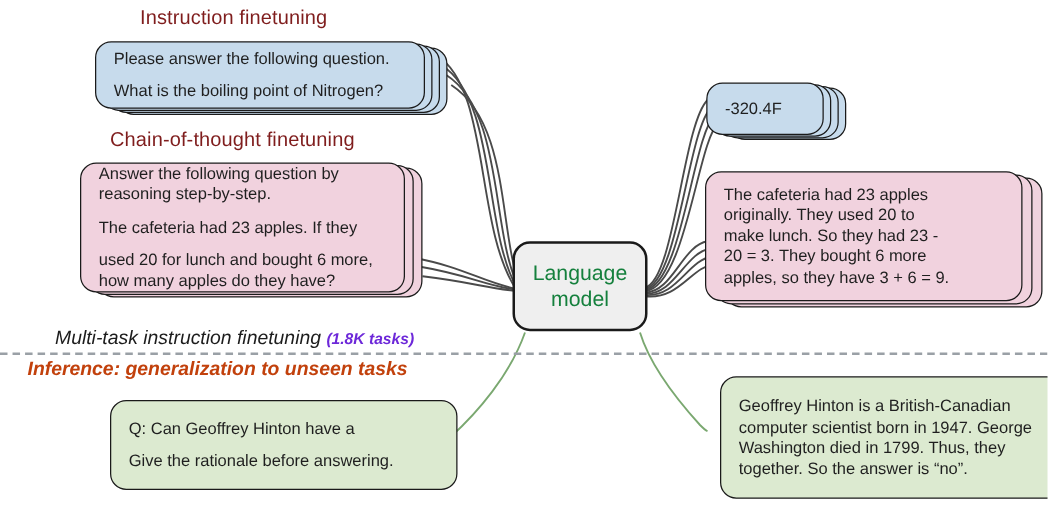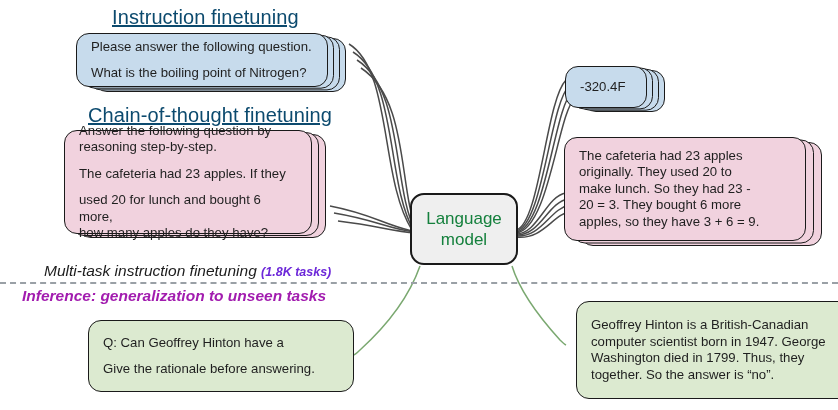--- a/index.html
+++ b/index.html
@@ -6,25 +6,25 @@
   body{
     width:838px;height:410px;position:relative;overflow:hidden;
     font-family:"Liberation Sans","DejaVu Sans",sans-serif;
     color:#1f1f1f;
   }
   #wires{position:absolute;left:0;top:0;width:838px;height:410px;pointer-events:none;}
   .layer-boxes{position:absolute;left:0;top:0;width:838px;height:410px;}
 
   
   .heading{
-    position:absolute;font-size:20px;color:#0c4a6e;white-space:nowrap;letter-spacing:.1px;text-decoration:underline;
+    position:absolute;font-size:16px;color:#7f1d1d;white-space:nowrap;letter-spacing:.1px;
   }
 
   
-  .stack{position:absolute;}
+  .stack{position:absolute;padding-left:12px;}
   .card{
     position:absolute;left:0;top:0;width:100%;height:100%;
     border:1.6px solid #1a1a1a;border-radius:13px;box-sizing:border-box;
   }
   .card.shadowcard{border-radius:13px;}
   .card.front{
     display:flex;flex-direction:column;justify-content:center;
     padding:9px 14px;box-sizing:border-box;
   }
   .blue{background:#c7dbec;}
@@ -51,21 +51,21 @@
     border-top:2.4px dashed #9aa0a6;
   }
   .band-label{position:absolute;font-style:italic;white-space:nowrap;}
   #label-multitask{
     left:44px;top:262px;font-size:15.5px;color:#1c1c1c;
   }
   #label-multitask .tasks{
     font-size:12.5px;font-weight:bold;color:#6d28d9;font-style:italic;
   }
   #label-inference{
-    left:22px;top:287px;font-size:15.5px;font-weight:bold;color:#a21caf;
+    left:22px;top:287px;font-size:15.5px;font-weight:bold;color:#c2410c;
   }
 </style>
 </head>
 <body>
 
 <svg id="wires" viewBox="0 0 838 410">
   <g fill="none" stroke="#4a4a4a" stroke-width="1.5">
 
     <path d="M349,44 C392,70 380,180 412,230"></path>
     <path d="M353,52 C398,80 386,184 414,231"></path>

